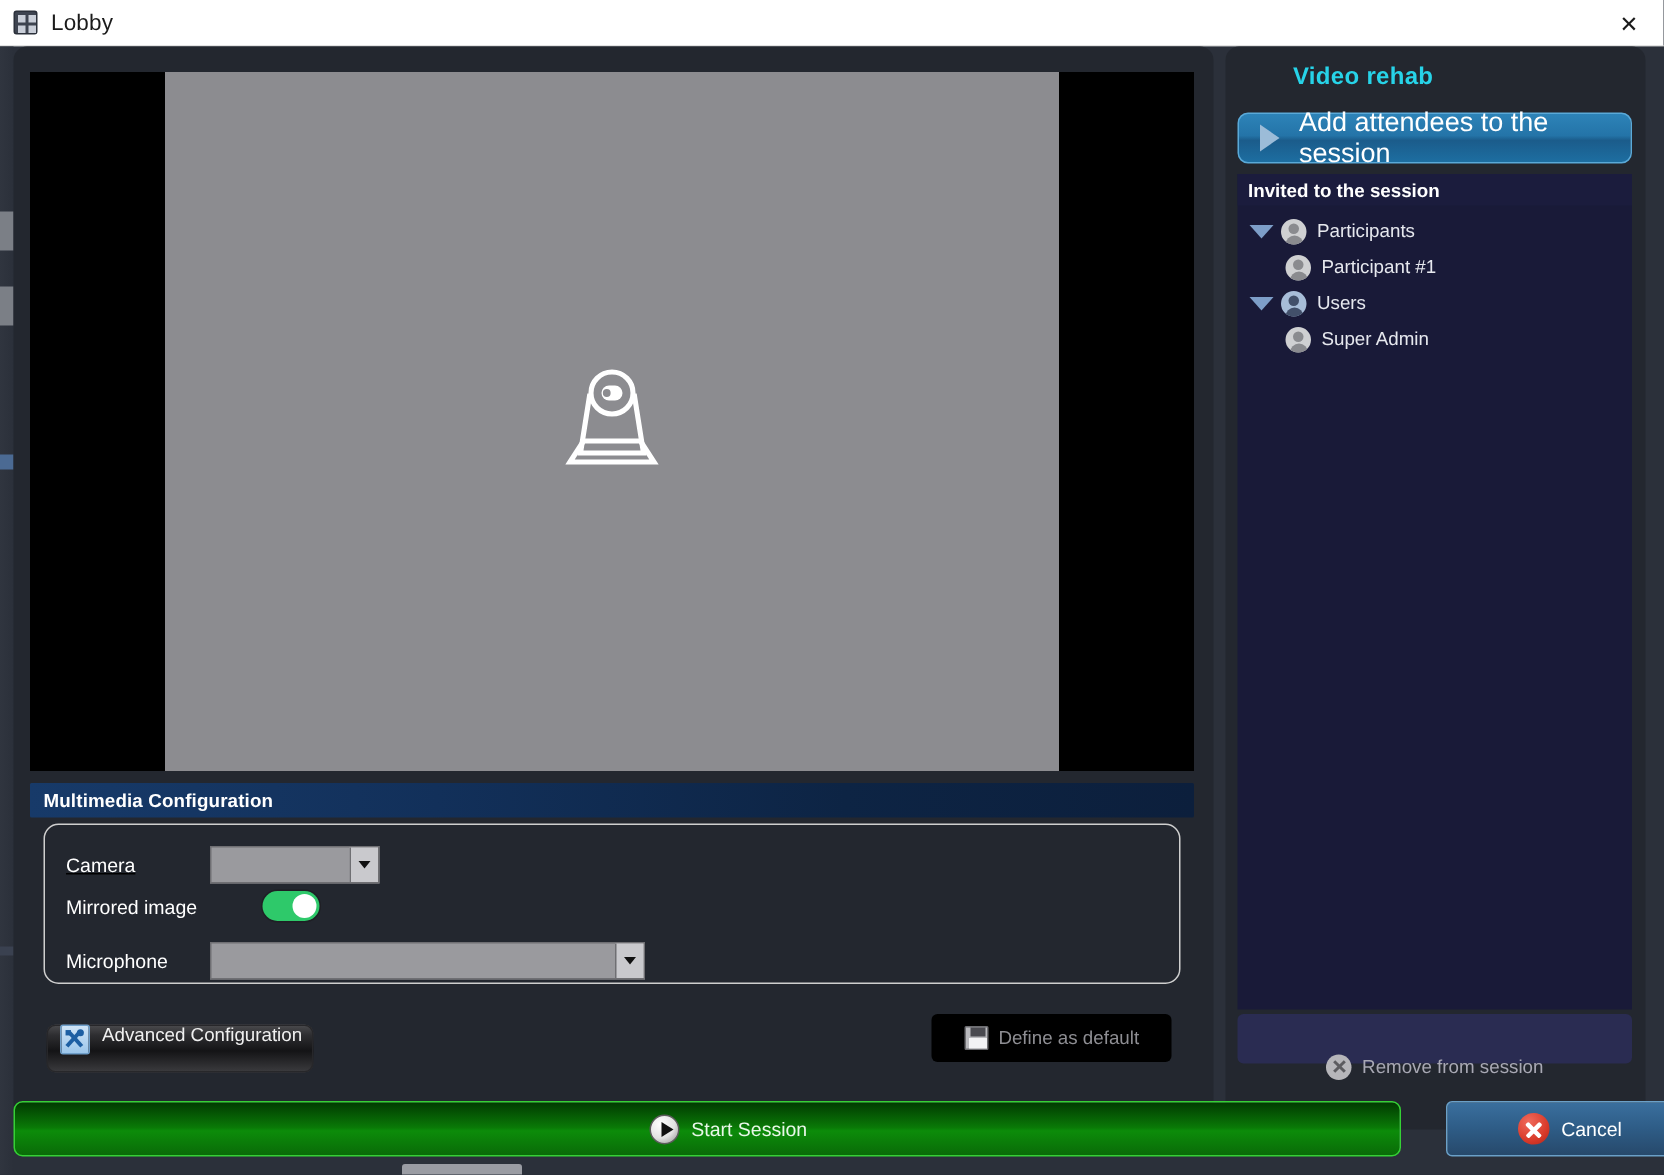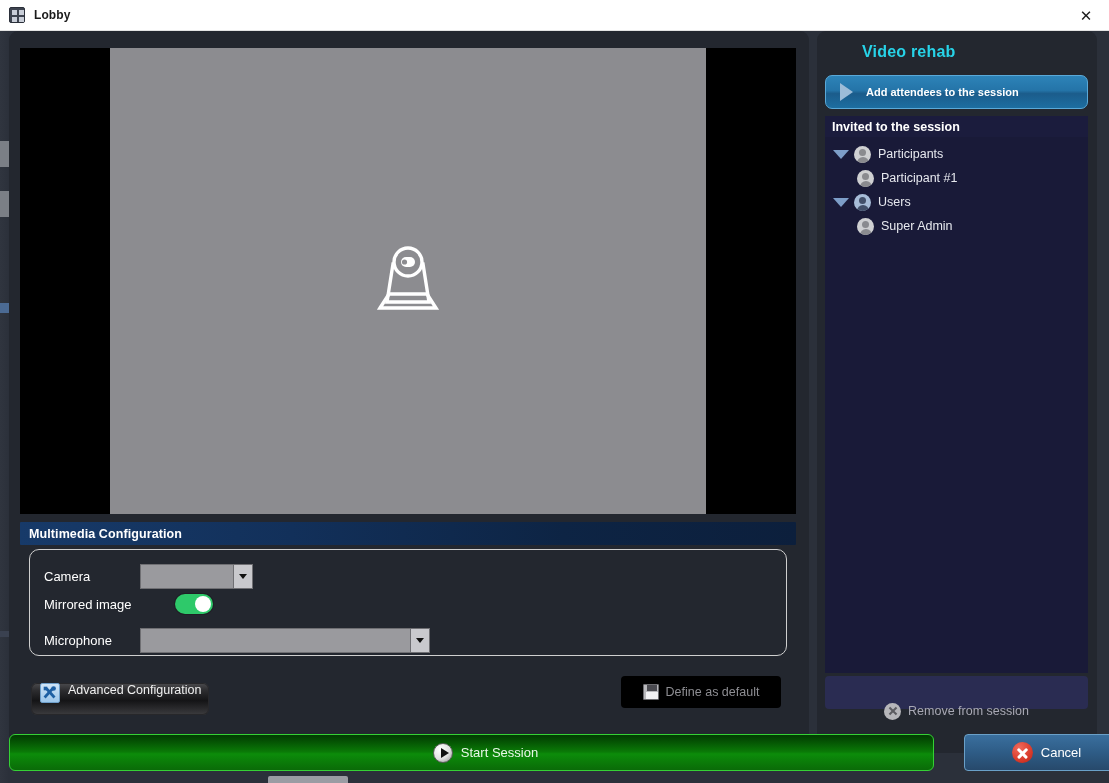--- a/index.html
+++ b/index.html
@@ -18,21 +18,21 @@
   }
   .tb-icon{
     width:16px;height:16px;margin-left:9px;margin-right:9px;
     background:#3e4450;border:1px solid #2b303a;border-radius:2px;
     position:relative;flex:none;
   }
   .tb-icon::before,.tb-icon::after{
     content:"";position:absolute;background:#c9ced8;
   }
   .tb-icon::before{left:2px;top:2px;width:5px;height:5px;box-shadow:7px 0 0 #c9ced8,0 7px 0 #c9ced8,7px 7px 0 #c9ced8;}
-  .tb-title{ font-size:12px; color:#1b1b1b; letter-spacing:.1px;font-weight:bold;}
+  .tb-title{ font-size:15px; color:#1b1b1b; letter-spacing:.1px;}
   .tb-close{
     position:absolute;right:0;top:0;width:46px;height:31px;
     display:flex;align-items:center;justify-content:center;
     font-size:15px;color:#1a1a1a;cursor:default;
   }
 
   
   .app{
     position:absolute;left:0;top:31px;width:1109px;height:752px;
     background:#2b303a;
@@ -73,21 +73,21 @@
     color:#ffffff;font-size:12.5px;font-weight:bold;margin-left:9px;
     letter-spacing:.1px;
   }
 
   .config-box{
     position:absolute;left:20px;top:518px;width:758px;height:107px;
     border:1px solid #cfcfcf;border-radius:10px;background:#23272f;
   }
   .row{position:absolute;display:flex;align-items:center;}
   .row-label{color:#ffffff;font-size:13px;}
-  .r-cam{left:14px;top:14px;}
+  .r-cam{left:14px;top:14px;text-decoration:underline;}
   .r-mir{left:14px;top:44px;gap:35px;}
   .r-mic{left:14px;top:78px;}
   .lbl-w{width:96px;display:inline-block;}
 
   .combo{
     height:25px;background:#9a9a9e;border:1px solid #6f6f73;
     display:flex;align-items:stretch;position:relative;
   }
   .combo .btn{
     width:19px;background:#c9c9cd;border-left:1px solid #6f6f73;
@@ -153,21 +153,21 @@
     position:absolute;left:8px;top:44px;width:263px;height:34px;
     border-radius:7px;border:1px solid #5aa9d8;
     background:linear-gradient(180deg,#2d83b8 0%,#2474a8 45%,#1b5c8b 55%,#1d6ea1 100%);
     display:flex;align-items:center;cursor:pointer;
   }
   .tri-right{
     width:0;height:0;margin-left:14px;margin-right:13px;flex:none;
     border-top:9px solid transparent;border-bottom:9px solid transparent;
     border-left:13px solid #9cbcd8;
   }
-  .btn-add span{color:#ffffff;font-size:11px;font-weight:bold;}
+  .btn-add span{color:#ffffff;font-size:18px;}
 
   .tree-box{
     position:absolute;left:8px;top:85px;width:263px;height:557px;
     background:#191a38;
   }
   .tree-head{
     height:21px;background:#1b1c3d;display:flex;align-items:center;
   }
   .tree-head span{color:#fff;font-size:12.5px;font-weight:bold;margin-left:7px;}
   .tree-list{padding-top:5px;}

